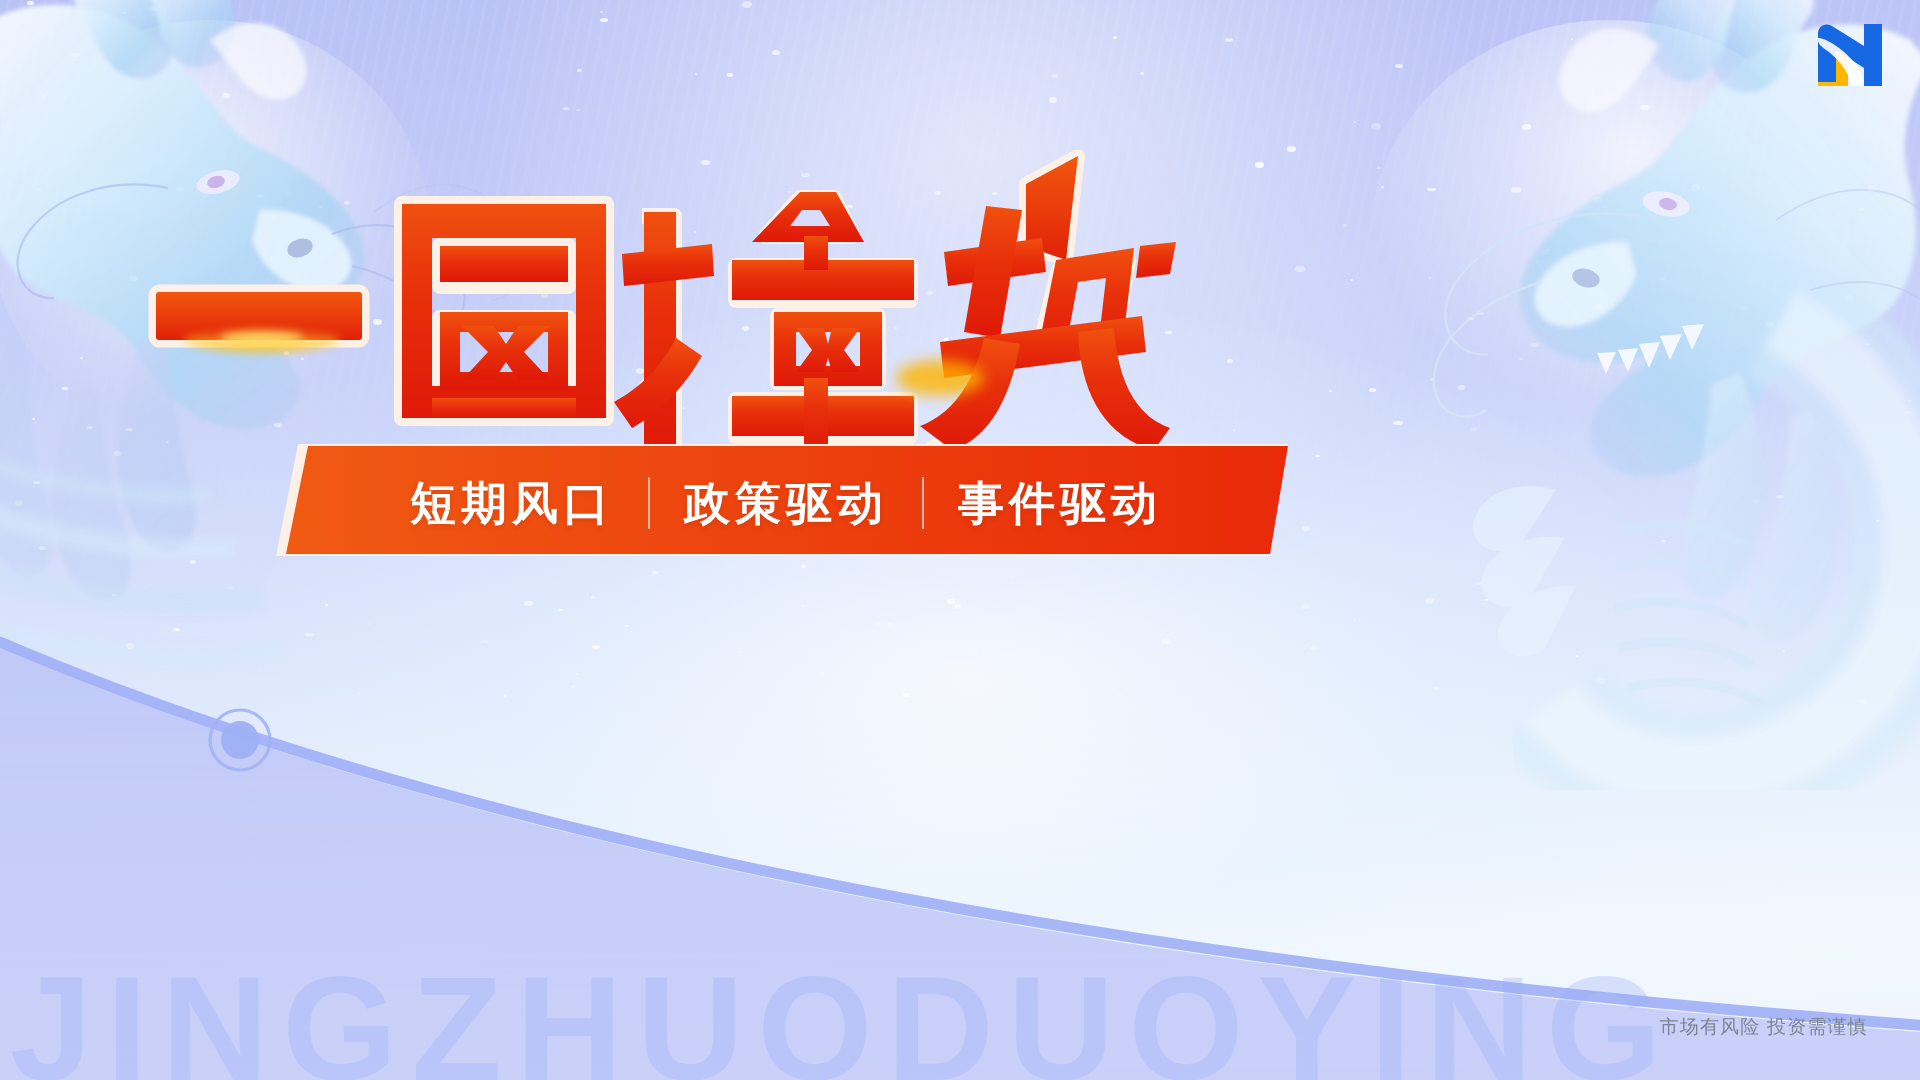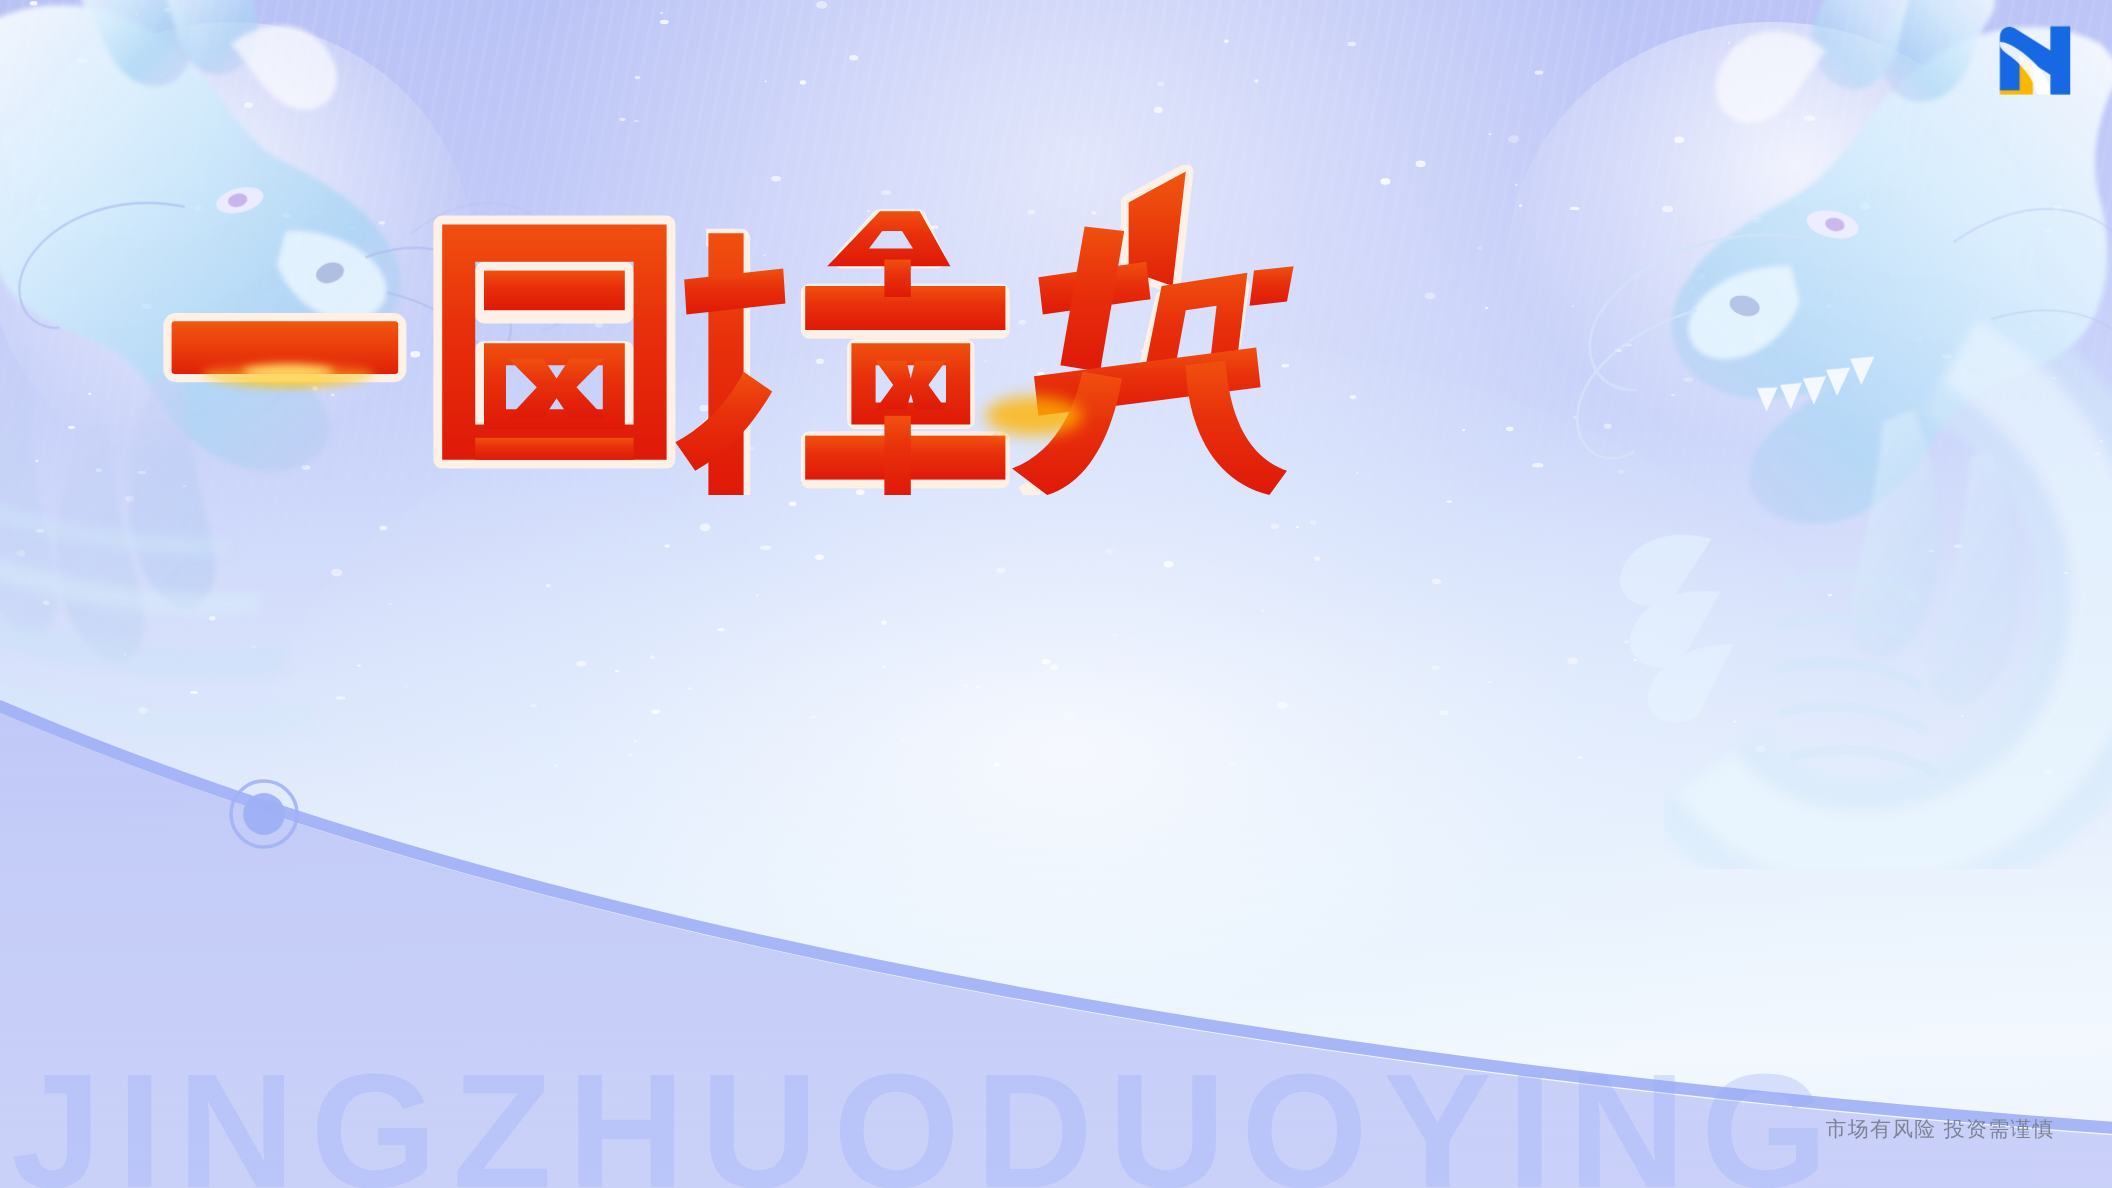--- a/index.html
+++ b/index.html
@@ -641,16 +641,37 @@
                    C966 288 940 244 938 182 Z"></path>
 
           <path d="M1000 96 L1036 92 L1030 124 L996 128 Z"></path>
         </g>
 
         <ellipse cx="800" cy="228" rx="44" ry="18" fill="#ffb300" opacity=".8" filter="url(#gBlur)"></ellipse>
       </g>
     </svg>
   </div>
 
+  <div class="sub-wrap">
+    <svg class="sub-svg" viewBox="0 0 1020 130" width="1020" height="130">
+      <defs>
+        <linearGradient id="barG" x1="0" y1="0" x2="1" y2="0">
+          <stop offset="0" stop-color="#f05a13"></stop>
+          <stop offset=".55" stop-color="#ec3f0d"></stop>
+          <stop offset="1" stop-color="#e82a09"></stop>
+        </linearGradient>
+      </defs>
+
+      <path d="M30 6 L1020 6 L1000 118 L8 118 Z" fill="#fdf0e6"></path>
+      <path d="M40 8 L1020 8 L1002 116 L18 116 Z" fill="url(#barG)"></path>
+    </svg>
+    <div class="sub-items" id="sub-items">
+        <div class="sub-item">短期风口</div>
+        <div class="sub-div"></div>
+        <div class="sub-item">政策驱动</div>
+        <div class="sub-div"></div>
+        <div class="sub-item">事件驱动</div>
+      </div>
+  </div>
 
   <div class="disclaimer">市场有风险 投资需谨慎</div>
 
 </div>
 
 </body></html>

